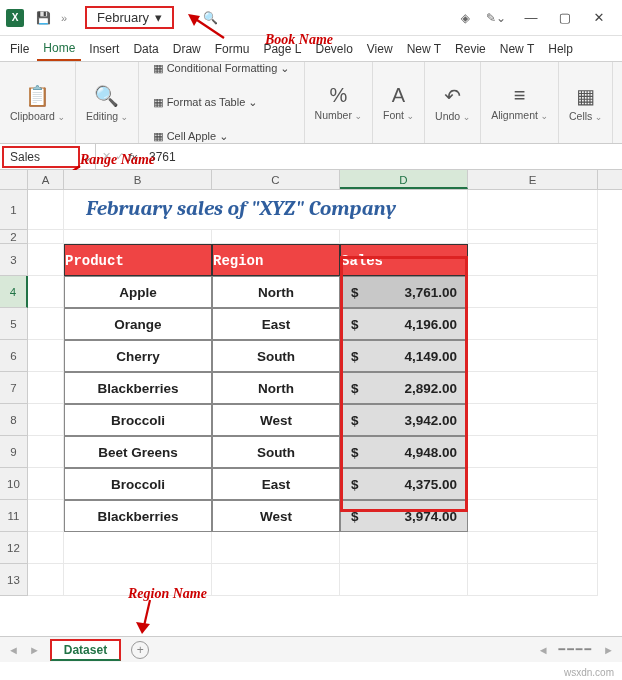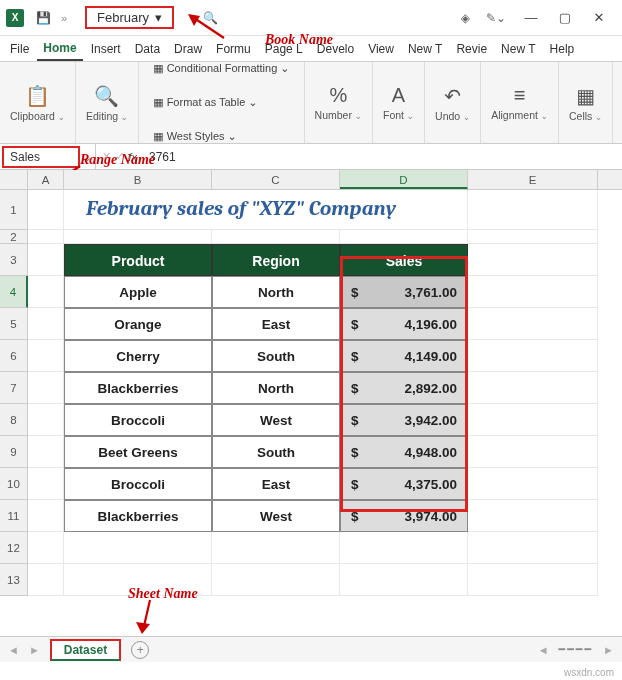--- a/index.html
+++ b/index.html
@@ -13,21 +13,21 @@
 .book-name-box { margin-left: 18px; border: 2.5px solid #d22; padding: 2px 10px; display: flex; align-items: flex-start; gap: 6px; font-size: 13px; color: #333; }
 .title-bar .spacer { flex: 1; }
 .title-bar .search-icon, .title-bar .right-icon { margin: 0 8px; color: #666; }
 .win-btn { width: 34px; text-align: center; color: #444; font-size: 13px; }
 
 .annotation { position: absolute; font-family: 'Comic Sans MS', cursive; font-weight: bold; font-style: italic; color: #c00; font-size: 14px; pointer-events: none; }
 
 
 .menu-tabs { height: 26px; display: flex; align-items: center; padding: 0 4px; border-bottom: 1px solid #d0d0d0; font-size: 12px; gap: 2px; }
 .menu-tabs span { padding: 4px 6px; color: #333; cursor: pointer; }
-.menu-tabs span.active { border-bottom: 2px solid #404040; color: #217346; font-weight: 700; }
+.menu-tabs span.active { border-bottom: 2px solid #c2410c; color: #217346; font-weight: 400; }
 
 
 .ribbon { height: 82px; background: #f5f5f5; border-bottom: 1px solid #ccc; display: flex; }
 .rgroup { display: flex; flex-direction: column; align-items: center; justify-content: center; padding: 4px 10px; border-right: 1px solid #ddd; font-size: 11px; color: #555; }
 .rgroup .ricon { font-size: 20px; color: #555; margin-bottom: 2px; }
 .rgroup .rlabel { font-size: 10.5px; }
 .rgroup .drop::after { content: " ⌄"; font-size: 9px; color: #888; }
 .rstack { display: flex; flex-direction: column; gap: 19px; font-size: 11px; padding: 4px 0; }
 .rstack div { padding: 1px 4px; color: #444; cursor: pointer; }
 
@@ -47,21 +47,21 @@
 .ch.sel { background: #d8e8d8; border-bottom: 2px solid #217346; color: #217346; }
 .cA { width: 36px; } .cB { width: 148px; } .cC { width: 128px; } .cD { width: 128px; } .cE { width: 130px; }
 
 .row { display: flex; height: 32px; }
 .rh { width: 28px; border-right: 1px solid #ccc; border-bottom: 1px solid #ccc; background: #f0f0f0; text-align: center; font-size: 11.5px; color: #555; line-height: 32px; }
 .rh.sel { background: #d8e8d8; border-right: 2px solid #217346; color: #217346; }
 .cell { border-right: 1px solid #e8e8e8; border-bottom: 1px solid #e8e8e8; background: #fff; }
 
 .title-cell { font-family: Cambria, Georgia, serif; font-style: italic; font-weight: bold; font-size: 21px; color: #2f5e9e; padding: 6px 0 0 22px; }
 
-.th { background: #14532d; color: #fff; font-weight: bold; text-align: center; line-height: 32px; font-size: 14px; border: 1px solid #333; }
+.th { background: #ef4444; color: #fff; font-weight: bold; text-align: left; line-height: 32px; font-size: 14px; border: 1px solid #333; font-family: Liberation Mono, monospace; }
 .td { text-align: center; line-height: 32px; font-size: 13.5px; color: #222; border: 1px solid #888; background: #fff; font-weight: bold; }
 .td.sales { display: flex; justify-content: space-between; padding: 0 10px; background: #ddd; }
 .td.sales.first { background: #c8c8c8; }
 .td.sales .cur { }
 .td.sales .val { }
 
 .red-box-sales { position: absolute; border: 3px solid #d22; pointer-events: none; }
 
 
 .sheet-bar { position: absolute; bottom: 18px; left: 0; right: 0; height: 26px; background: #f5f5f5; border-top: 1px solid #ccc; display: flex; align-items: center; padding: 0 8px; gap: 10px; }
@@ -126,21 +126,21 @@
     <span class="rlabel drop">Clipboard</span>
   </div>
   <div class="rgroup">
     <span class="ricon">🔍</span>
     <span class="rlabel drop">Editing</span>
   </div>
   <div class="rgroup" style="align-items:flex-start">
     <div class="rstack">
       <div><span>▦</span> <span>Conditional Formatting</span> ⌄</div>
       <div><span>▦</span> <span>Format as Table</span> ⌄</div>
-      <div><span>▦</span> <span>West Styles</span> ⌄</div>
+      <div><span>▦</span> <span>Cell Apple</span> ⌄</div>
     </div>
   </div>
   <div class="rgroup">
     <span class="ricon">%</span>
     <span class="rlabel drop">Number</span>
   </div>
   <div class="rgroup">
     <span class="ricon">A</span>
     <span class="rlabel drop">Font</span>
   </div>
@@ -314,21 +314,21 @@
     <div class="cell cA"></div>
       <div class="cell cB"></div>
       <div class="cell cC"></div>
       <div class="cell cD"></div>
       <div class="cell cE"></div>
   </div>
 
   <div class="red-box-sales" style="top:86px; left:340px; width:128px; height:256px;"></div>
 </div>
 
-<div class="annotation" style="top:586px; left:128px;">Sheet Name</div>
+<div class="annotation" style="top:586px; left:128px;">Region Name</div>
 <svg class="annot-arrow" style="top:598px; left:136px;" width="20" height="36">
   <line x1="14" y1="2" x2="8" y2="28"></line>
     <polygon points="6,36 0,24 14,26"></polygon>
 </svg>
 
 <div class="sheet-bar">
   <span class="sheet-nav">◄</span>
   <span class="sheet-nav">►</span>
   <div class="sheet-tab">Dataset</div>
   <div class="sheet-add">+</div>

